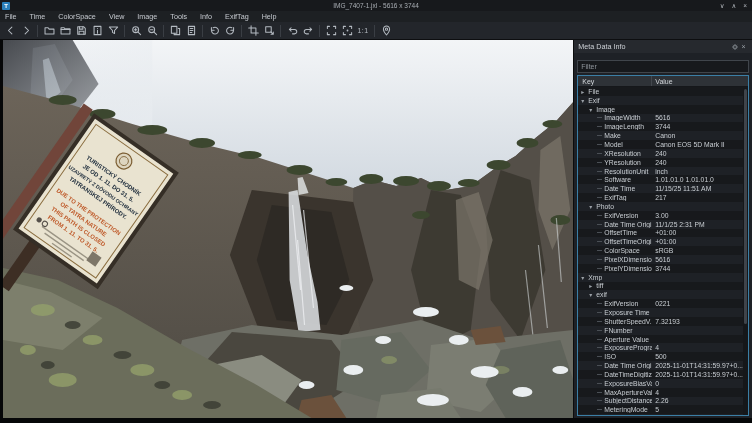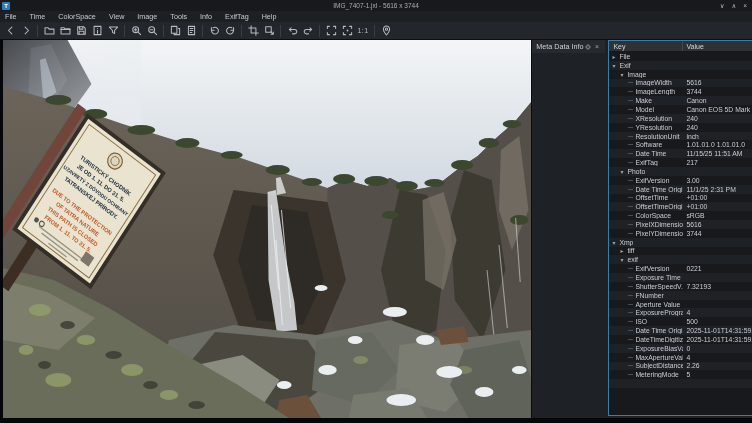--- a/index.html
+++ b/index.html
@@ -19,21 +19,21 @@
   .tbtn{width:14px;height:14px;display:flex;align-items:center;justify-content:center;border-radius:2px;}
   .tbtn svg{width:11px;height:11px;stroke:#b4bac1;fill:none;stroke-width:1.5;stroke-linecap:round;stroke-linejoin:round;}
   .tsep{width:1px;height:12px;background:#3a3e44;margin:0 2px;}
   .t11{font-size:7px;color:#b4bac1;letter-spacing:.5px;width:16px;text-align:center;}
   
   .content{flex:1 1 auto;display:flex;min-height:0;}
   .viewer{position:relative;flex:1 1 auto;background:#0b0c0d;border-left:3px solid #060708;overflow:hidden;}
   .viewer svg{display:block;width:100%;height:100%;}
   .bottomstrip{height:5px;background:#060708;flex:0 0 auto;}
   
-  .panel{flex:0 0 176px;background:#1e2126;display:flex;flex-direction:row;border-left:1px solid #0b0c0d;min-height:0;}
+  .panel{flex:0 0 176px;background:#1e2126;display:flex;flex-direction:column;border-left:1px solid #0b0c0d;min-height:0;}
   .ptitle{height:13px;background:#26292e;display:flex;align-items:center;padding:0 4px;flex:0 0 auto;}
   .ptitle .ttext{font-size:7.2px;color:#cdd1d6;flex:1;}
   .picon{width:9px;height:9px;display:flex;align-items:center;justify-content:center;color:#9aa0a6;font-size:7px;}
   .picon svg{width:8px;height:8px;stroke:#9aa0a6;fill:none;stroke-width:1.4;}
   .pfilter{margin:2px 3px;flex:0 0 auto;}
   .pfilter input{width:100%;height:13px;background:#17191c;border:1px solid #40454b;color:#c9ced3;font-size:7px;padding:0 3px;outline:none;}
   .pfilter input::placeholder{color:#8f959b;}
   .treewrap{margin:0 3px 2px 3px;border:1px solid #3b7fa6;flex:1 1 auto;display:flex;flex-direction:column;min-height:0;background:#17191c;position:relative;}
   .thead{height:11px;background:#2e3237;display:flex;flex:0 0 auto;border-bottom:1px solid #15171a;}
   .thead .hk{flex:0 0 74px;font-size:7px;color:#d2d6da;padding-left:4px;line-height:11px;border-right:1px solid #43474d;}
@@ -348,20 +348,23 @@
       <div class="ptitle">
         <span class="ttext">Meta Data Info</span>
         <span class="picon">
           <svg viewBox="0 0 16 16">
               <circle cx="8" cy="8" r="3"></circle>
               <path d="M8 2v2M8 12v2M2 8h2M12 8h2M3.8 3.8l1.4 1.4M10.8 10.8l1.4 1.4M12.2 3.8l-1.4 1.4M5.2 10.8l-1.4 1.4"></path>
             </svg>
         </span>
         <span class="picon">×</span>
       </div>
+      <div class="pfilter">
+        <input type="text" placeholder="Filter" style="">
+      </div>
       <div class="treewrap">
         <div class="thead">
           <div class="hk">Key</div>
           <div class="hv">Value</div>
         </div>
         <div class="rows" id="treeRows">
             <div class="trow">
               <div class="tkey" style="padding-left: 3px;">
                 <span class="arrow">▸</span>
                 <span>File</span>

